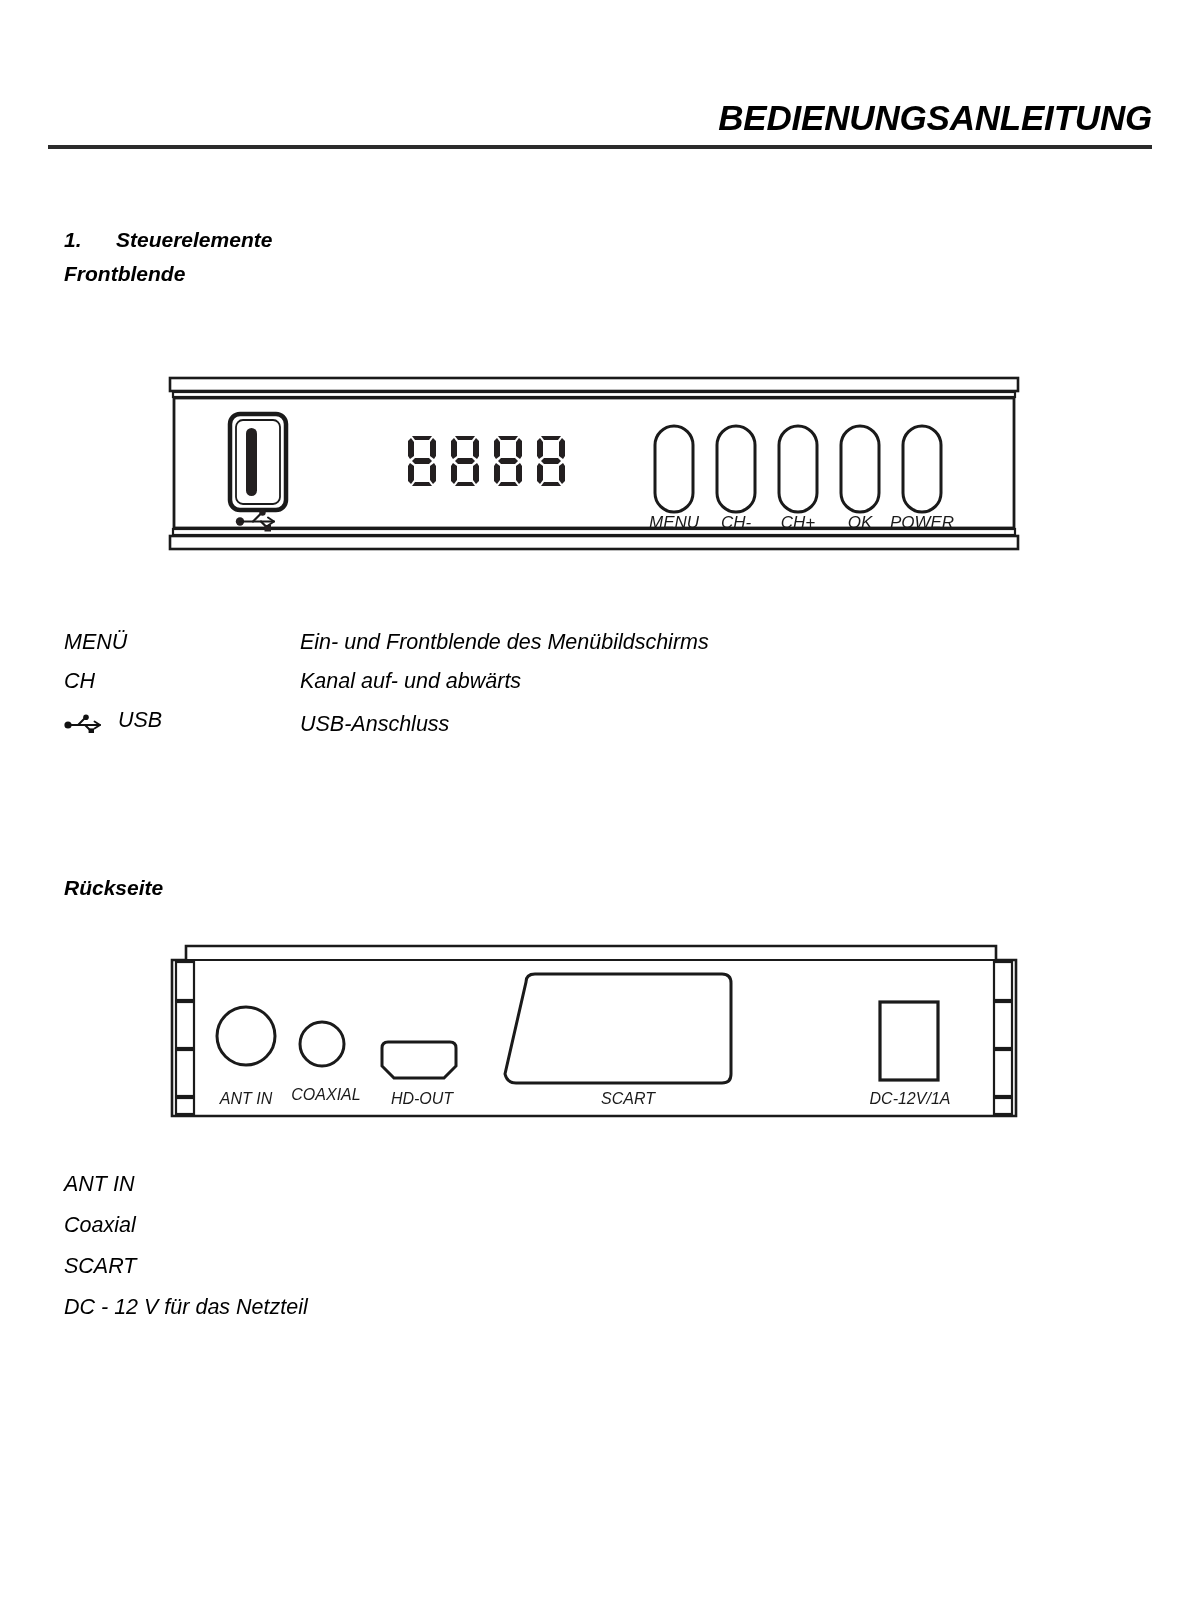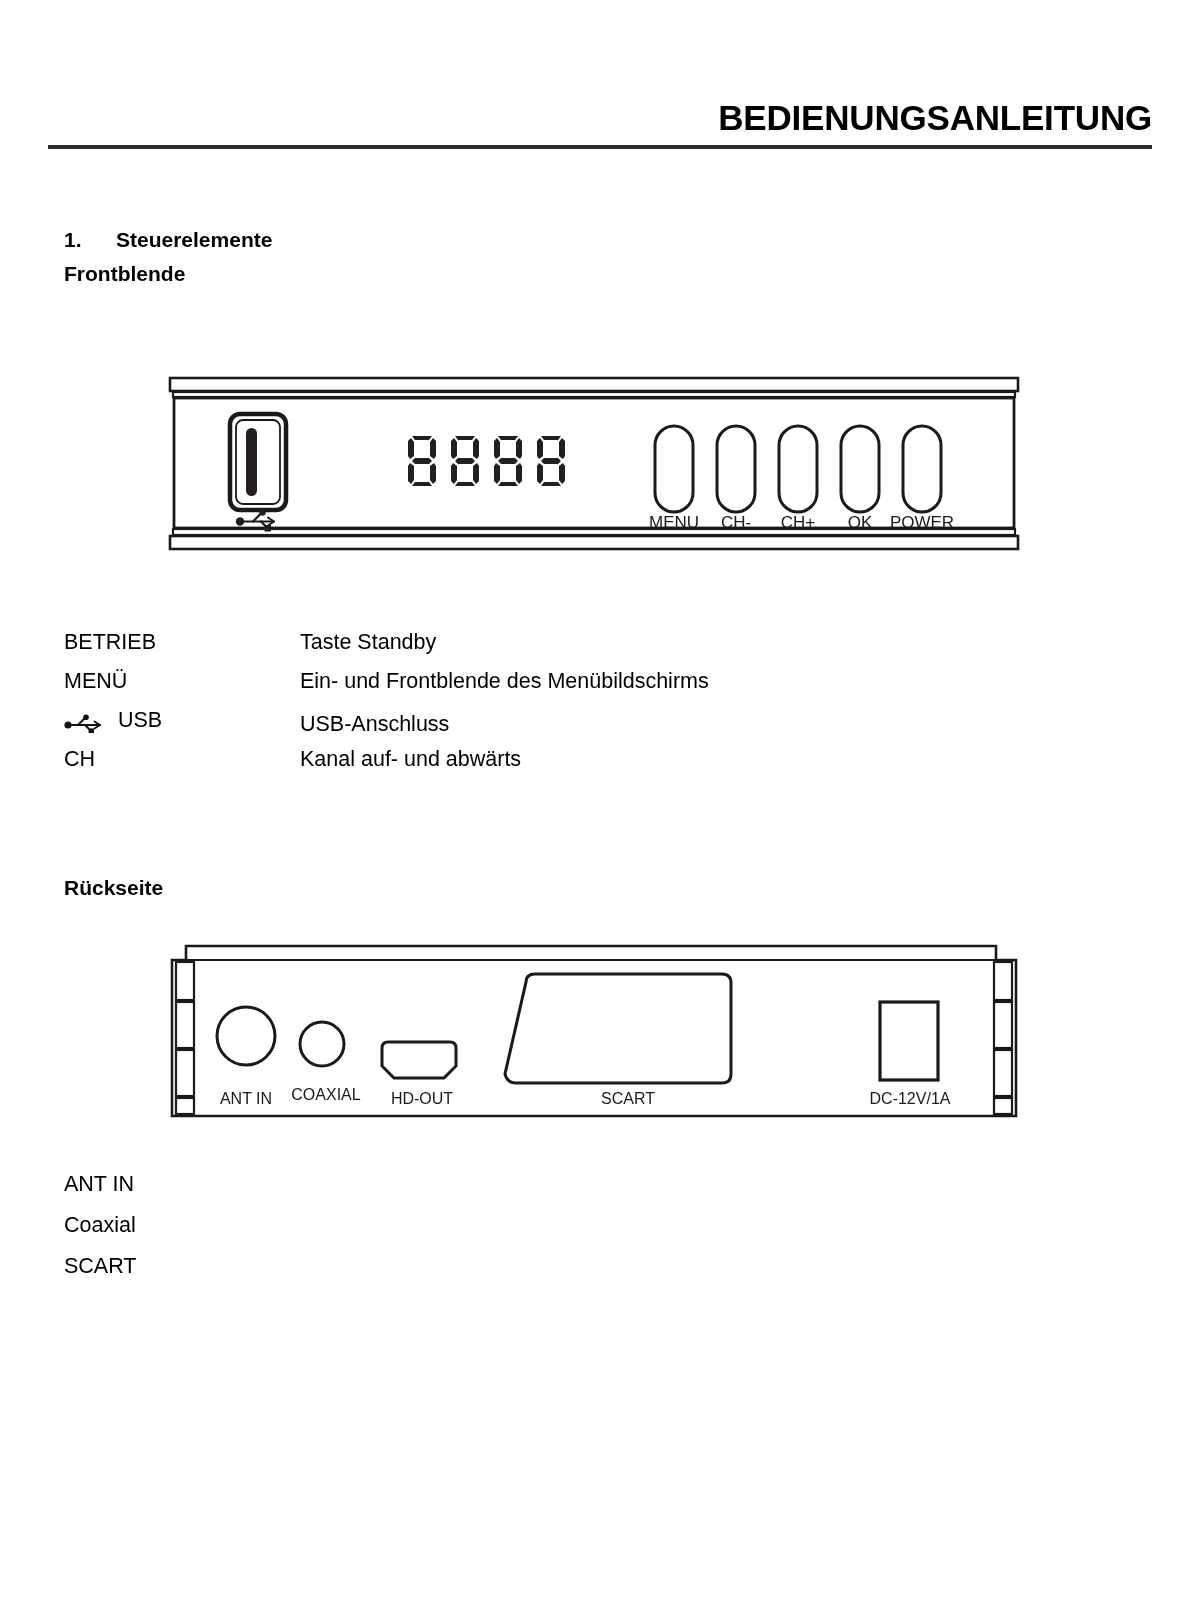--- a/index.html
+++ b/index.html
@@ -4,21 +4,21 @@
 <style>
   * { box-sizing: border-box; margin: 0; padding: 0; }
   html, body {
     width: 1200px;
     height: 1601px;
     background: #ffffff;
     font-family: "Liberation Sans", sans-serif;
     color: #000000;
     overflow: hidden;
   }
-  .page { position: relative; width: 1200px; height: 1334px; }
+  .page { position: relative; width: 1200px; height: 1334px; font-style: italic; }
 
   
   .header-title {
     position: absolute;
     left: 48px; top: 96px; width: 1104px;
     text-align: right;
     font-size: 35px;
     font-weight: bold;
     letter-spacing: -0.2px;
     line-height: 44px;
@@ -175,52 +175,48 @@
       <text class="lbl" x="506" y="152" text-anchor="middle">MENU</text>
       <text class="lbl" x="568" y="152" text-anchor="middle">CH-</text>
       <text class="lbl" x="630" y="152" text-anchor="middle">CH+</text>
       <text class="lbl" x="692" y="152" text-anchor="middle">OK</text>
       <text class="lbl" x="754" y="152" text-anchor="middle">POWER</text>
     </svg>
   </div>
 
   <div class="desc-list front">
 
-    <div class="desc-row">
-      <span class="desc-term">BETRIEB</span>
-      <span class="desc-def">Taste Standby</span>
-    </div>
 
     <div class="desc-row">
       <span class="desc-term">MENÜ</span>
       <span class="desc-def">Ein- und Frontblende des Menübildschirms</span>
+    </div>
+
+    <div class="desc-row">
+      <span class="desc-term">CH</span>
+      <span class="desc-def">Kanal auf- und abwärts</span>
     </div>
 
     <div class="desc-row">
       <span class="desc-term">
         <span class="usb-inline">
           <svg width="46" height="20" viewBox="0 0 46 20" xmlns="http://www.w3.org/2000/svg">
             <circle fill="#111" cx="4" cy="12" r="3.6"></circle>
             <path fill="none" stroke="#111" stroke-width="1.9" stroke-linecap="round" d="M4 12 H36"></path>
             <path fill="none" stroke="#111" stroke-width="1.9" stroke-linecap="round" d="M14 12 L21 5 M21 12 L27 18"></path>
             <circle fill="#111" cx="22" cy="4.2" r="2.8"></circle>
             <rect fill="#111" x="24.6" y="15.4" width="5.4" height="5.0"></rect>
             <path fill="none" stroke="#111" stroke-width="1.8" stroke-linecap="round" d="M36 12 l-5.5 -3.6 M36 12 l-5.5 3.6"></path>
           </svg>
         </span>
         <span>USB</span>
       </span>
       <span class="desc-def">USB-Anschluss</span>
     </div>
 
-    <div class="desc-row">
-      <span class="desc-term">CH</span>
-      <span class="desc-def">Kanal auf- und abwärts</span>
-    </div>
-
   </div>
 
   <div class="h-item h-rear">Rückseite</div>
 
   <div class="panel-rear">
     <svg width="848" height="174" viewBox="0 0 848 174" xmlns="http://www.w3.org/2000/svg">
 
       <path class="stroke" stroke-width="2.6" d="M2 16 H16 V2 H826 V16 H846 V172 H2 Z"></path>
 
       <path class="stroke" stroke-width="2.2" d="M16 16 H826"></path>
@@ -254,15 +250,16 @@
       <text class="lbl lbl-r" x="252" y="160" text-anchor="middle">HD-OUT</text>
       <text class="lbl lbl-r" x="458" y="160" text-anchor="middle">SCART</text>
       <text class="lbl lbl-r" x="740" y="160" text-anchor="middle">DC-12V/1A</text>
     </svg>
   </div>
 
   <div class="rear-list">
     <div class="rear-row">ANT IN</div>
     <div class="rear-row">Coaxial</div>
     <div class="rear-row">SCART</div>
+    <div class="rear-row">DC - 12 V für das Netzteil</div>
   </div>
 
 </div>
 
 </body></html>

